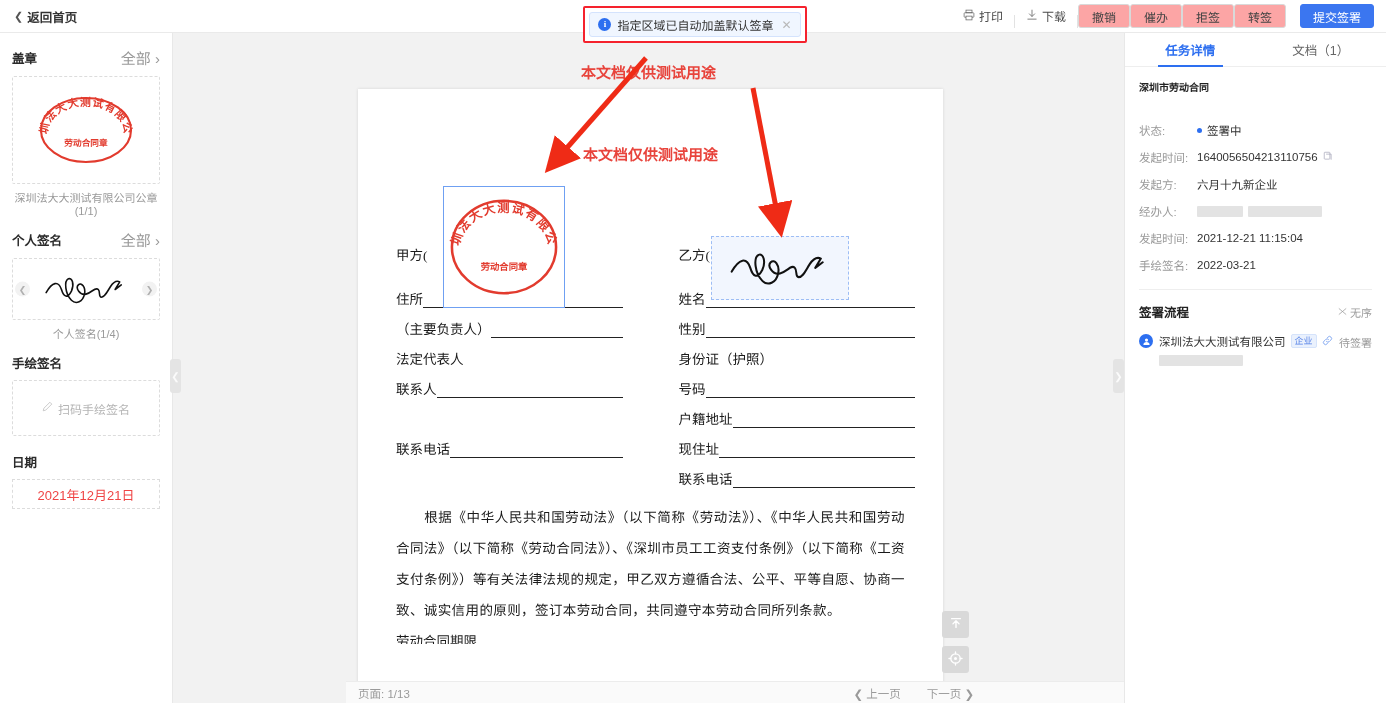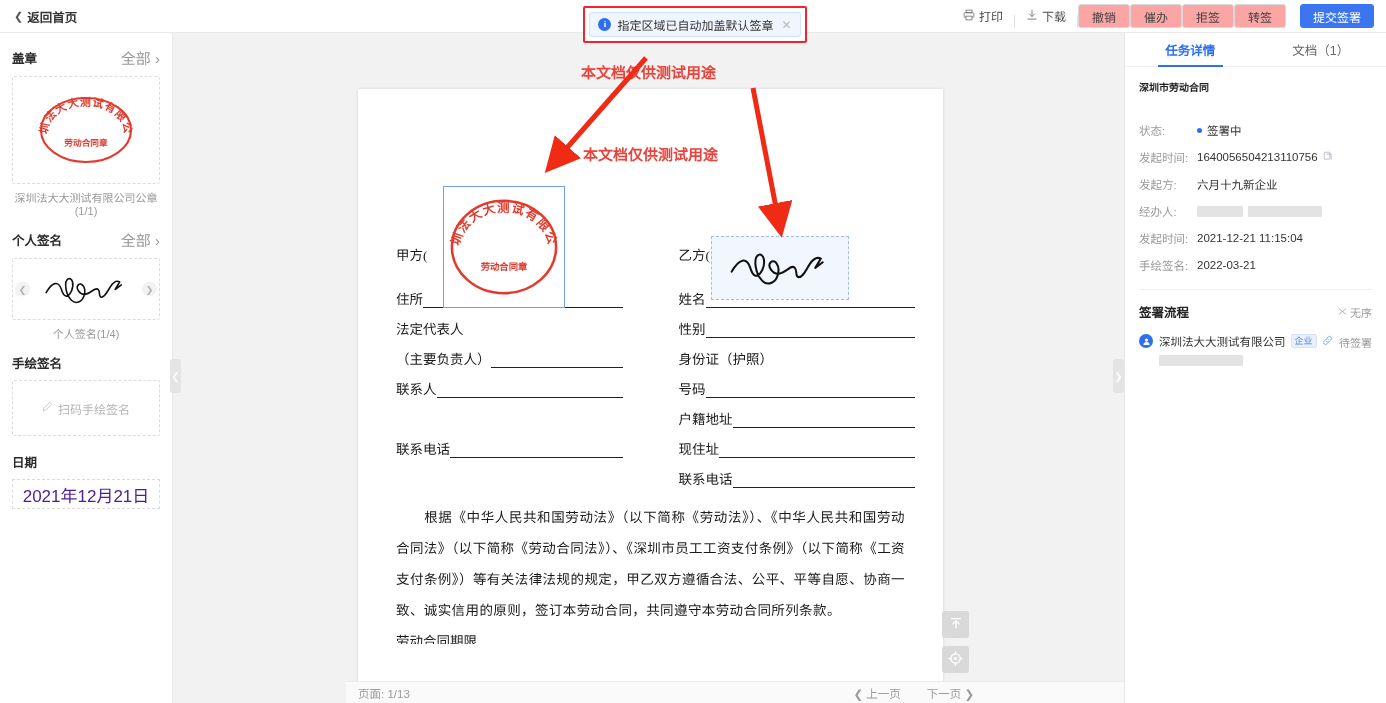--- a/index.html
+++ b/index.html
@@ -95,21 +95,21 @@
     width: 15px; height: 15px; border-radius: 50%;
     background: #f2f2f2; color: #b0b0b0; font-size: 9px;
     display: flex; align-items: center; justify-content: center;
     cursor: pointer;
   }
   .carousel-arrow.left { left: 2px; }
   .carousel-arrow.right { right: 2px; }
   .date-box {
     border: 1px dashed #dcdcdc; height: 30px; display: flex;
     align-items: center; justify-content: center;
-    font-size: 17px; color: #4c1d95; cursor: pointer;
+    font-size: 13px; color: #ef4444; cursor: pointer;
   }
 
   
   .stamp { position: relative; width: 106px; height: 78px; }
   .stamp svg { width: 106px; height: 78px; }
   .sig-draw svg { width: 92px; height: 44px; }
 
   
   .handle {
     position: absolute; width: 11px; height: 34px; background: #e4e4e4;
@@ -397,26 +397,26 @@
                     </text>
                     <text x="60" y="80" font-size="9.5" fill="#e23b2e" text-anchor="middle" font-family="Liberation Serif, serif" font-weight="bold">劳动合同章</text>
                   </svg>
                 </div>
               </div>
 
               <div class="fl">
                 <span class="lbl">住所</span>
                 <span class="line"></span>
               </div>
+              <div class="fl">
+                <span class="lbl">（主要负责人）</span>
+                <span class="line"></span>
+              </div>
               <div class="fl noline">
                 <span class="lbl">法定代表人</span>
-                <span class="line"></span>
-              </div>
-              <div class="fl">
-                <span class="lbl">（主要负责人）</span>
                 <span class="line"></span>
               </div>
               <div class="fl">
                 <span class="lbl">联系人</span>
                 <span class="line"></span>
               </div>
               <div class="fl noline">
                 <span class="lbl"></span>
                 <span class="line"></span>
               </div>

